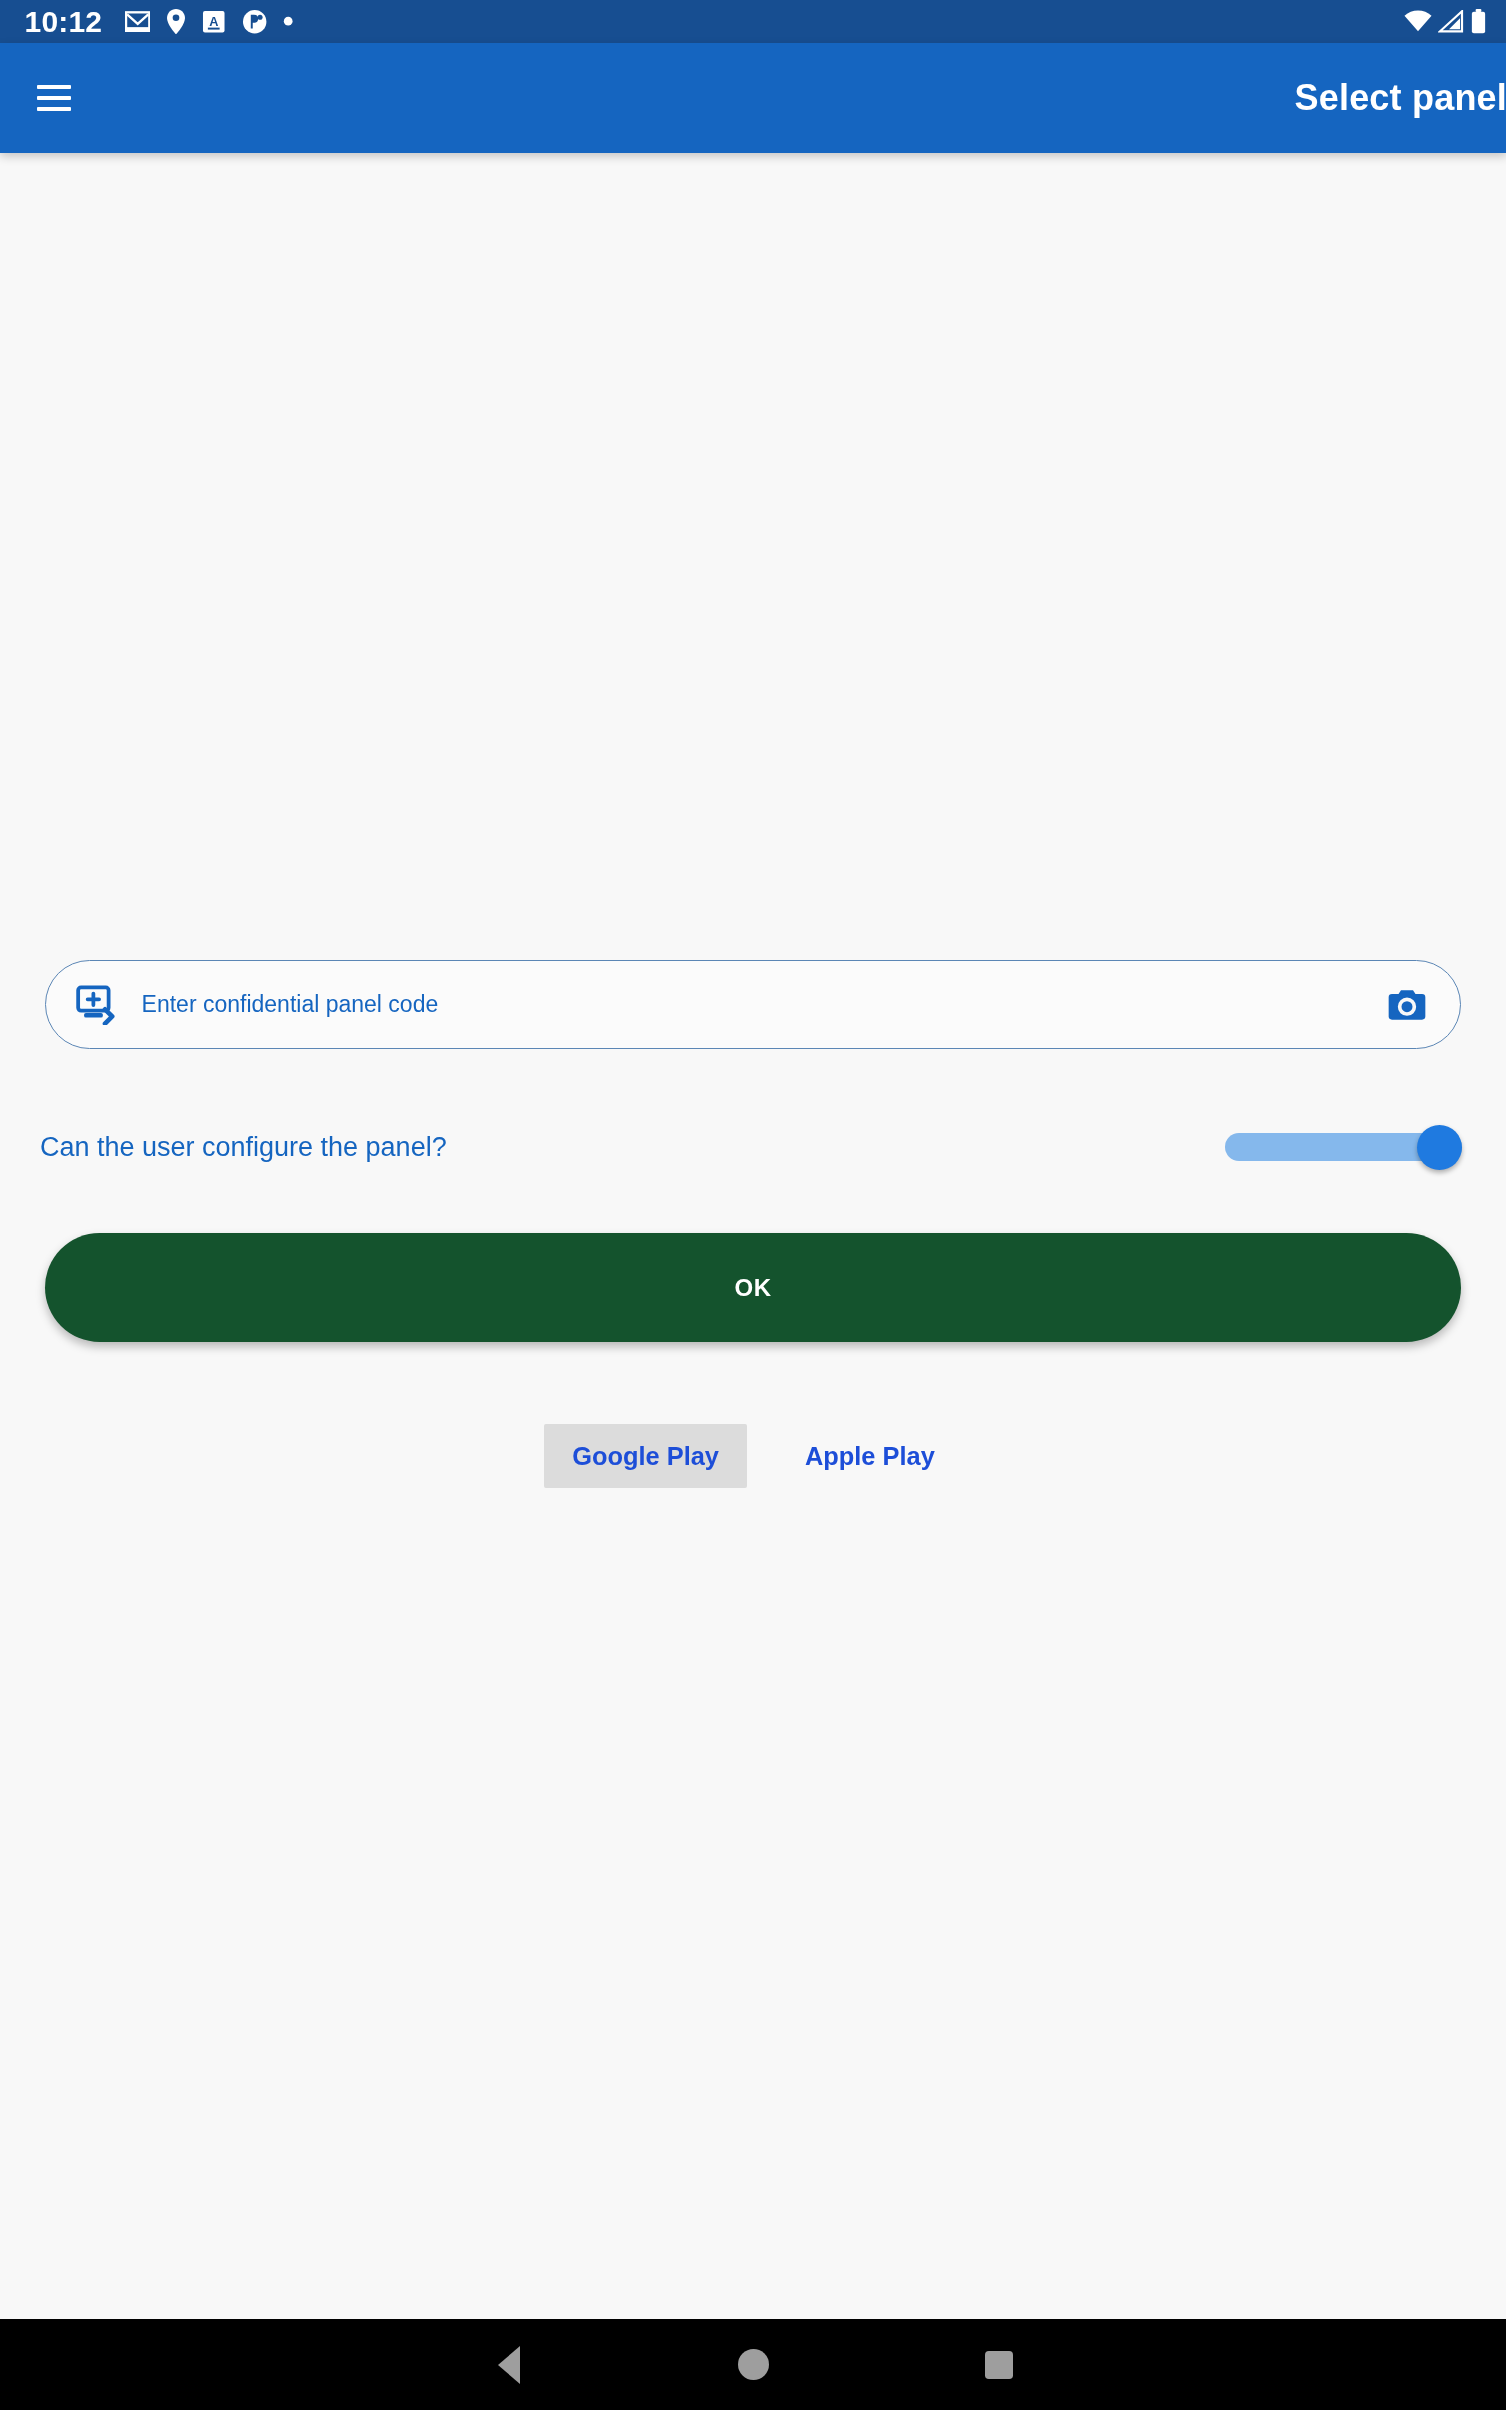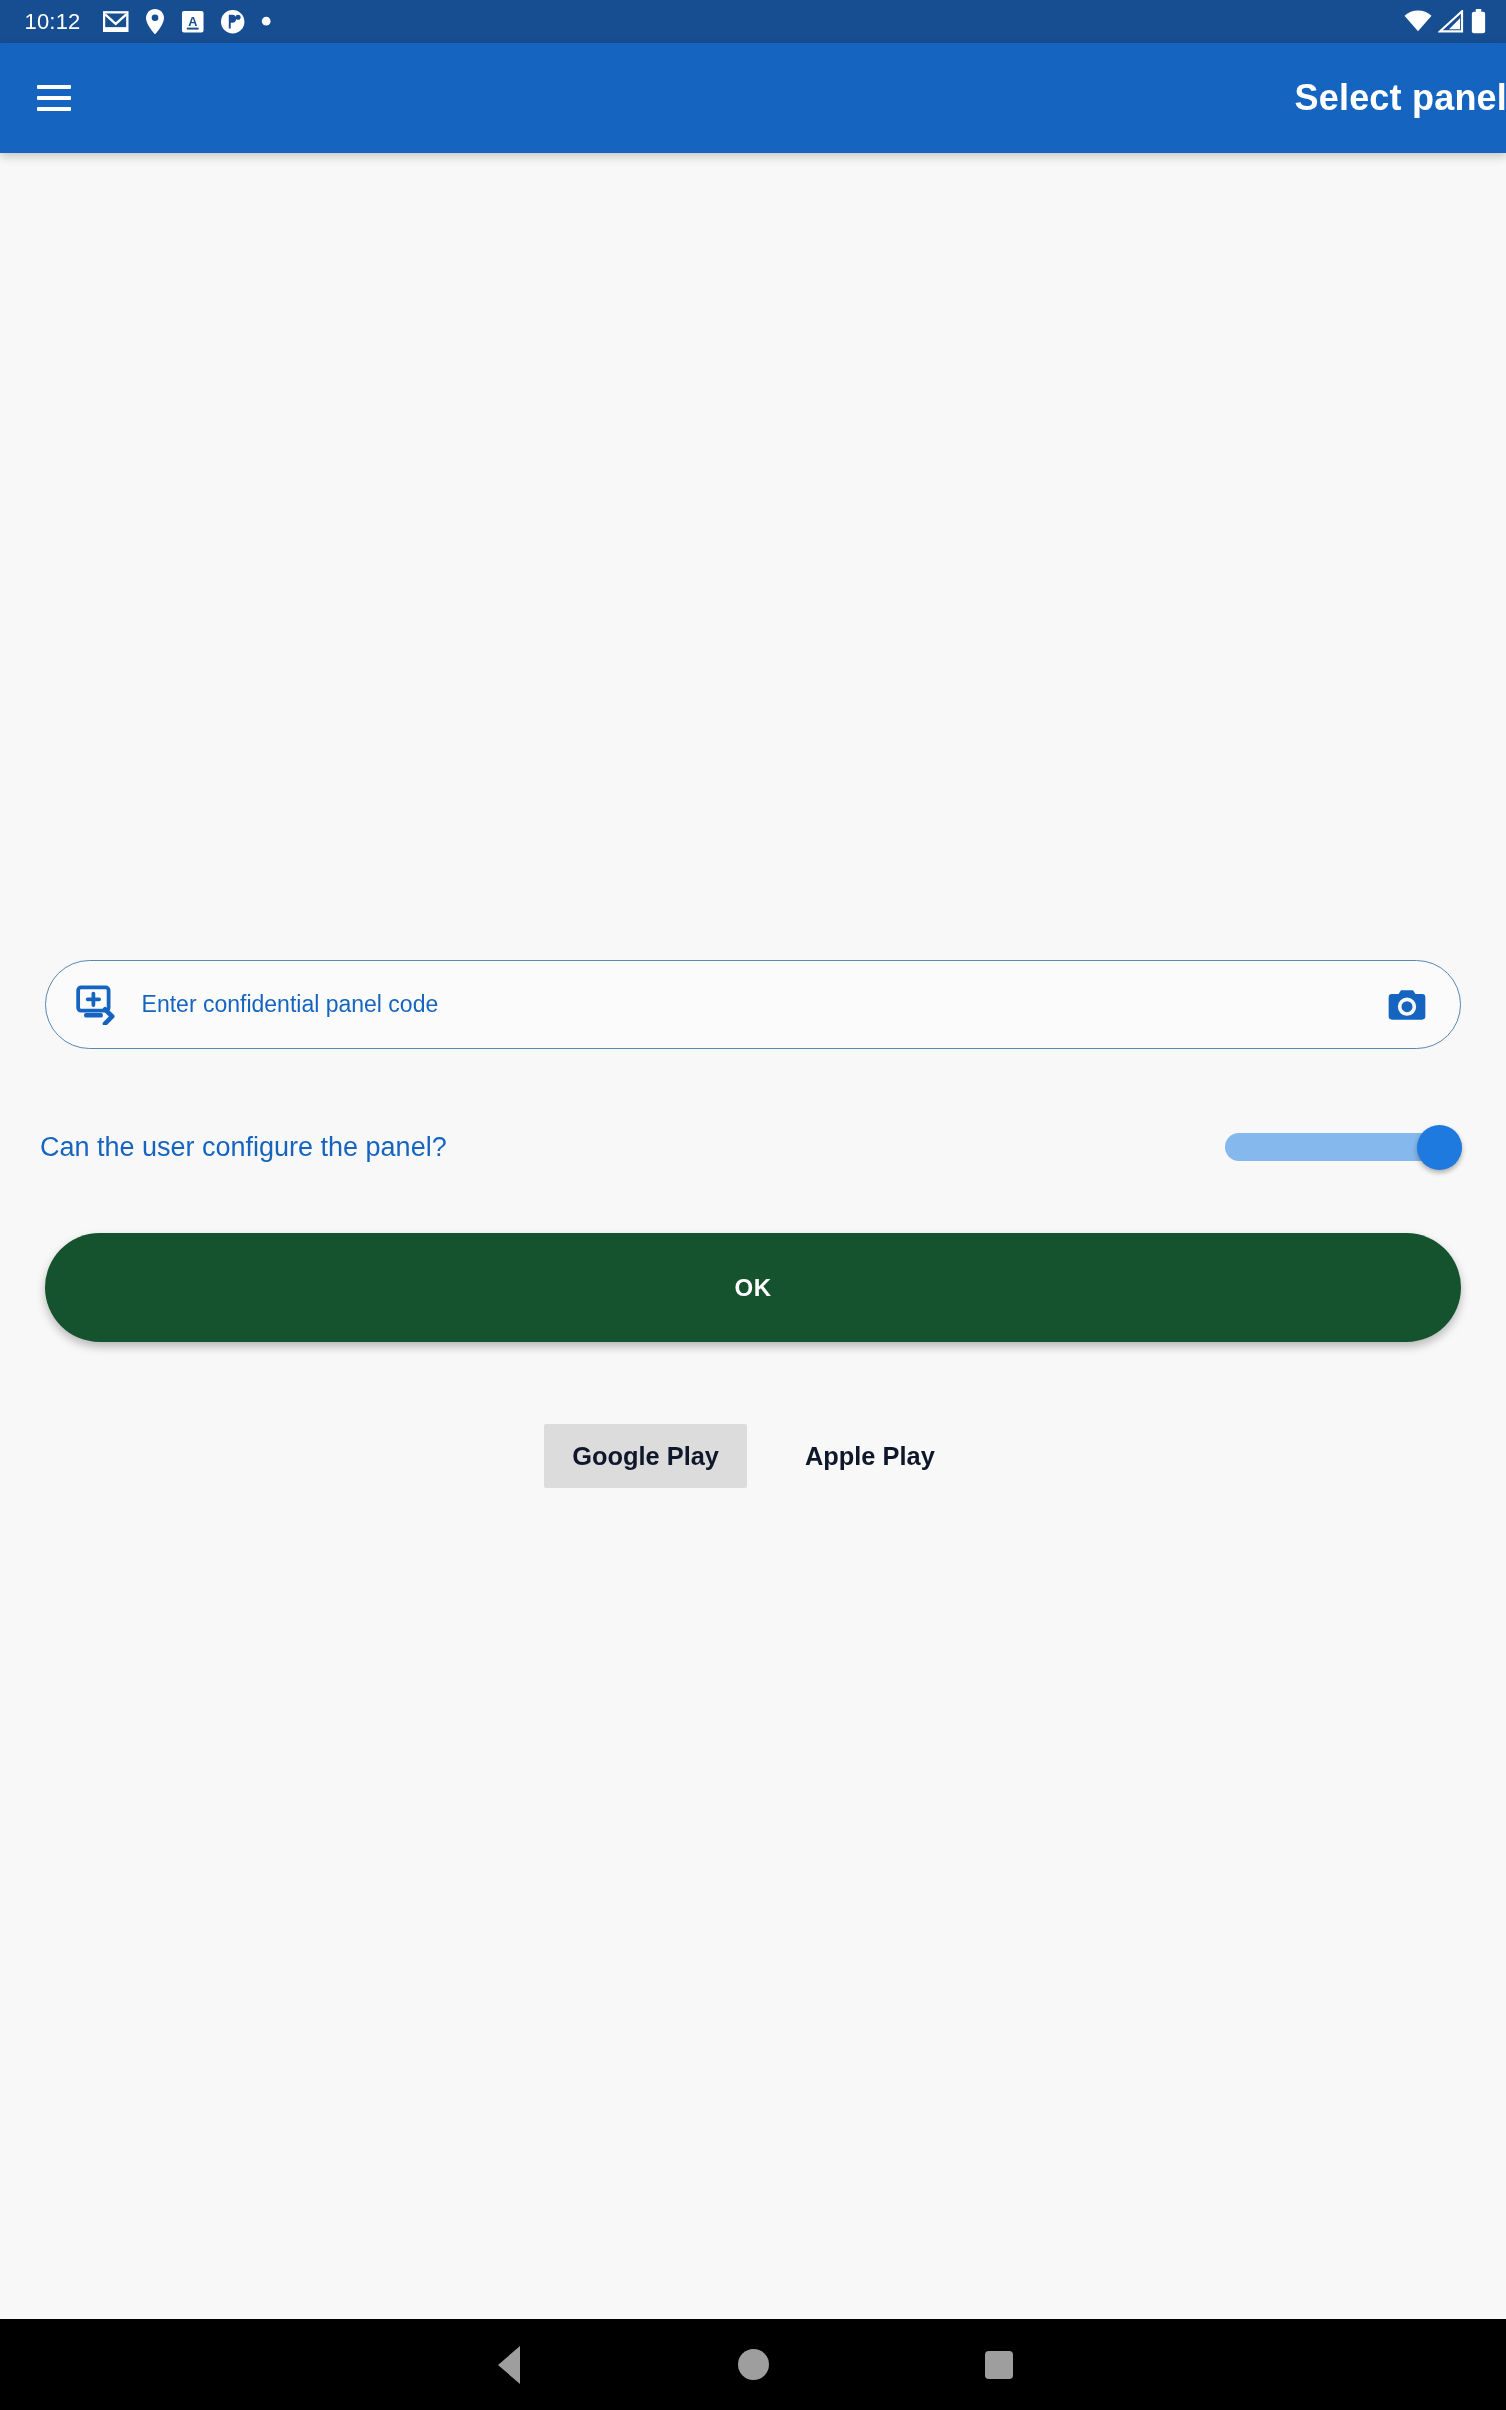--- a/index.html
+++ b/index.html
@@ -25,24 +25,25 @@
     top: 0; left: 0;
     width: 1507px;
     height: 43px;
     background: #174E91;
     display: flex;
     align-items: center;
     padding: 0 21px 0 24.5px;
   }
   #status-clock {
     color: #ffffff;
-    font-size: 22px;
+    font-size: 30px;
     letter-spacing: 0.2px;
     line-height: 43px;
     white-space: nowrap;
+    font-weight: bold;
   }
   .status-icons-left {
     display: flex;
     align-items: center;
     gap: 16px;
     margin-left: 22.6px;
   }
   .status-icons-right {
     display: flex;
     align-items: center;
@@ -211,21 +212,21 @@
   }
   .store-tab {
     height: 64px;
     display: flex;
     align-items: center;
     justify-content: center;
     padding: 0 28px;
     font-family: "Liberation Sans", sans-serif;
     font-size: 25.4px;
     font-weight: bold;
-    color: #0f172a;
+    color: #1d4ed8;
     background: transparent;
     border: none;
     border-radius: 1.9px;
     cursor: pointer;
     white-space: nowrap;
   }
   .store-tab.selected { background: #dcdcdc; }
 
   
   #nav-bar {

